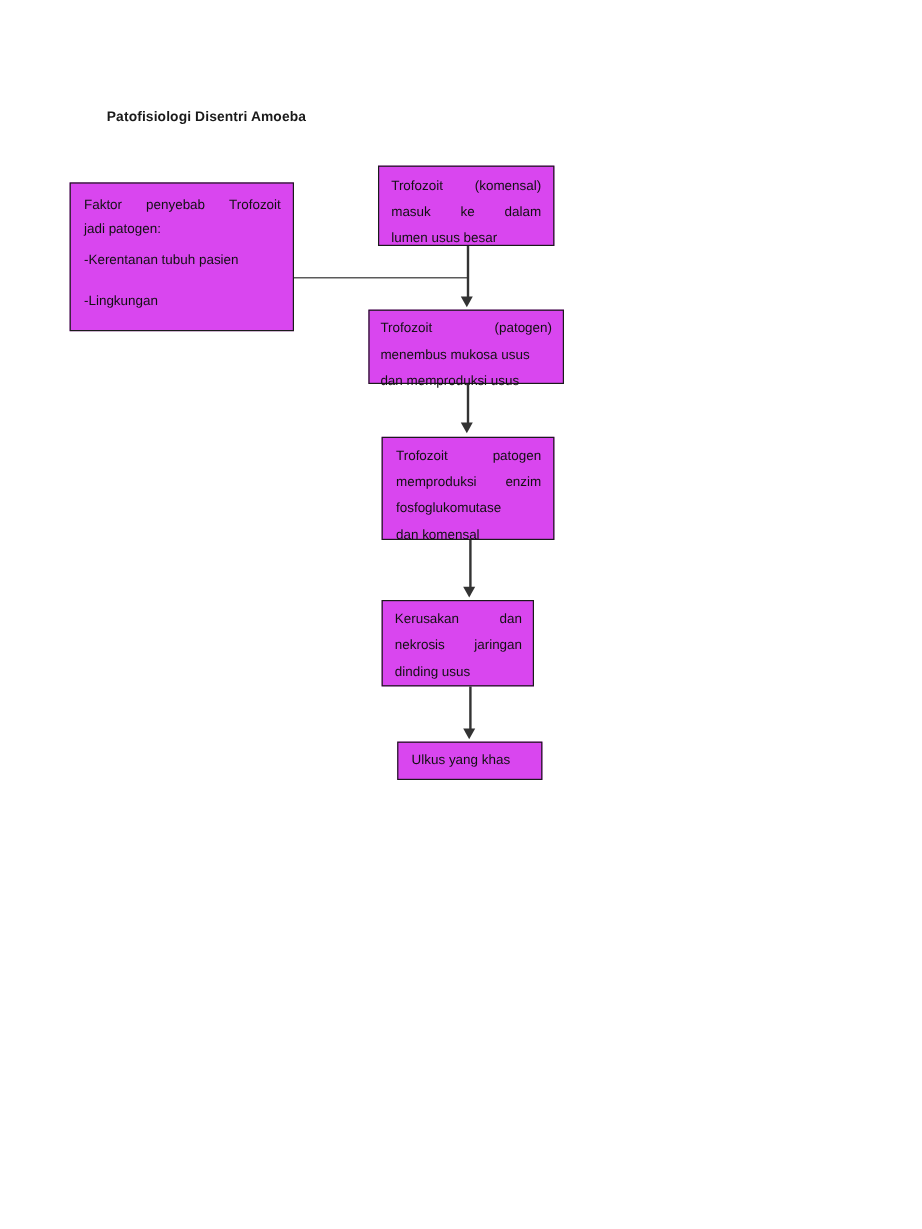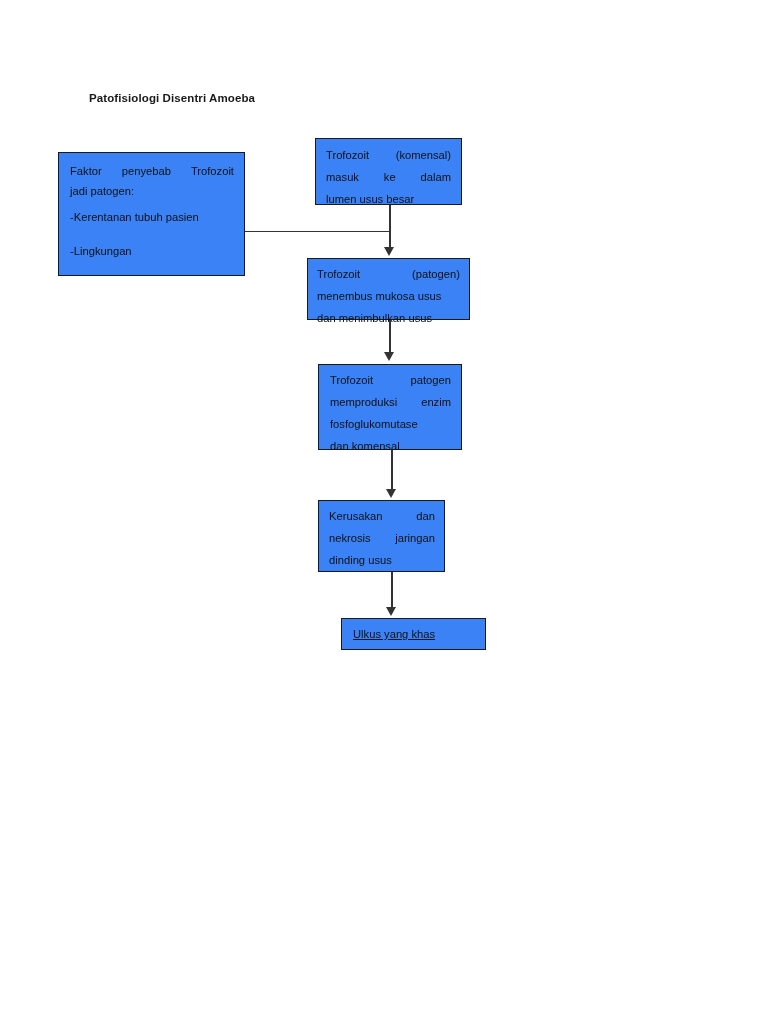--- a/index.html
+++ b/index.html
@@ -26,21 +26,21 @@
     font-size: 11.5px;
     font-weight: 600;
     letter-spacing: 0.1px;
     color: #1a1a1a;
     white-space: nowrap;
   }
   .node {
     position: absolute;
     box-sizing: border-box;
     border: 1.4px solid #1a1a1a;
-    background: #3b82f6;
+    background: #d946ef;
     font-size: 11.2px;
     line-height: 1.95;
     color: #111111;
     font-weight: 500;
   }
   .node .inner {
     padding: 7px 9px 6px 9px;
   }
   .node .line {
     display: block;
@@ -62,21 +62,21 @@
   }
   #factors-node .inner { padding: 9px 10px 8px 11px; }
   #factors-node .line { line-height: 1.75; }
   #factors-node .gap { height: 7px; }
 
   
   #node-1 { left: 315px; top: 138px;  width: 147px; height: 67px; }
   #node-2 { left: 307px; top: 258px;  width: 163px; height: 62px; }
   #node-3 { left: 318px; top: 364px;  width: 144px; height: 86px; }
   #node-4 { left: 318px; top: 500px;  width: 127px; height: 72px; }
-  #node-5 { left: 341px; top: 618px;  width: 145px; height: 32px; text-decoration: underline; }
+  #node-5 { left: 331px; top: 618px;  width: 121px; height: 32px; }
 
   #node-1 .inner { padding: 6px 10px 5px 10px; }
   #node-2 .inner { padding: 5px 9px 4px 9px; }
   #node-3 .inner { padding: 5px 10px 4px 11px; }
   #node-4 .inner { padding: 5px 9px 4px 10px; }
   #node-5 .inner { padding: 5px 10px 4px 11px; }
 
   
   .vline {
     position: absolute;
@@ -149,21 +149,21 @@
     </div>
   </div>
 
   <div class="node" id="node-2">
     <div class="inner">
       <div class="line justify">
         <span>Trofozoit</span>
         <span>(patogen)</span>
       </div>
       <div class="line">menembus mukosa usus</div>
-      <div class="line">dan menimbulkan usus</div>
+      <div class="line">dan memproduksi usus</div>
     </div>
   </div>
 
   <div class="node" id="node-3">
     <div class="inner">
       <div class="line justify">
         <span>Trofozoit</span>
         <span>patogen</span>
       </div>
       <div class="line justify">

